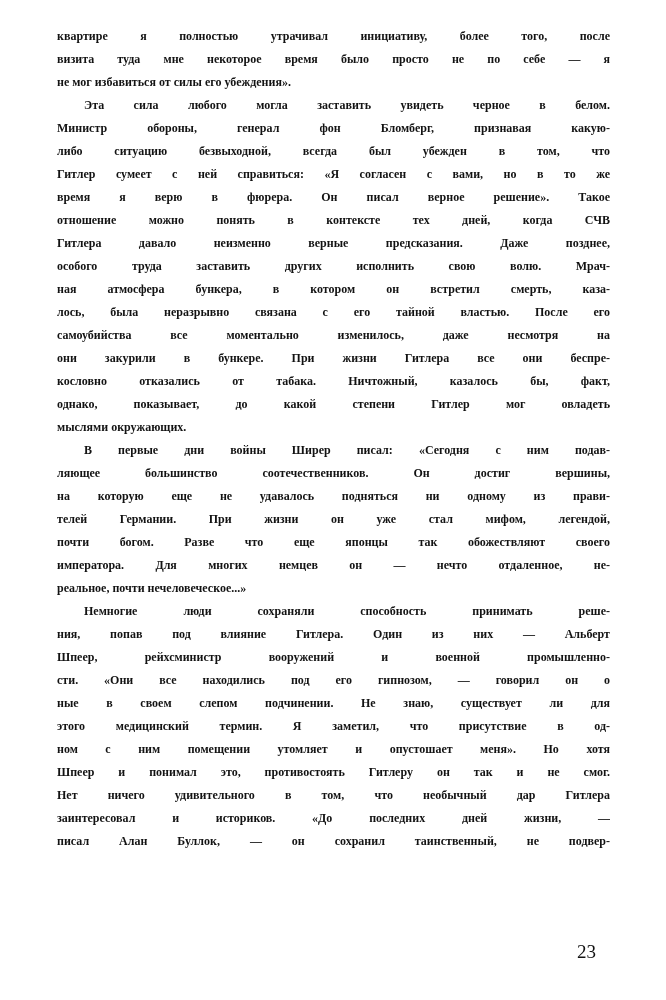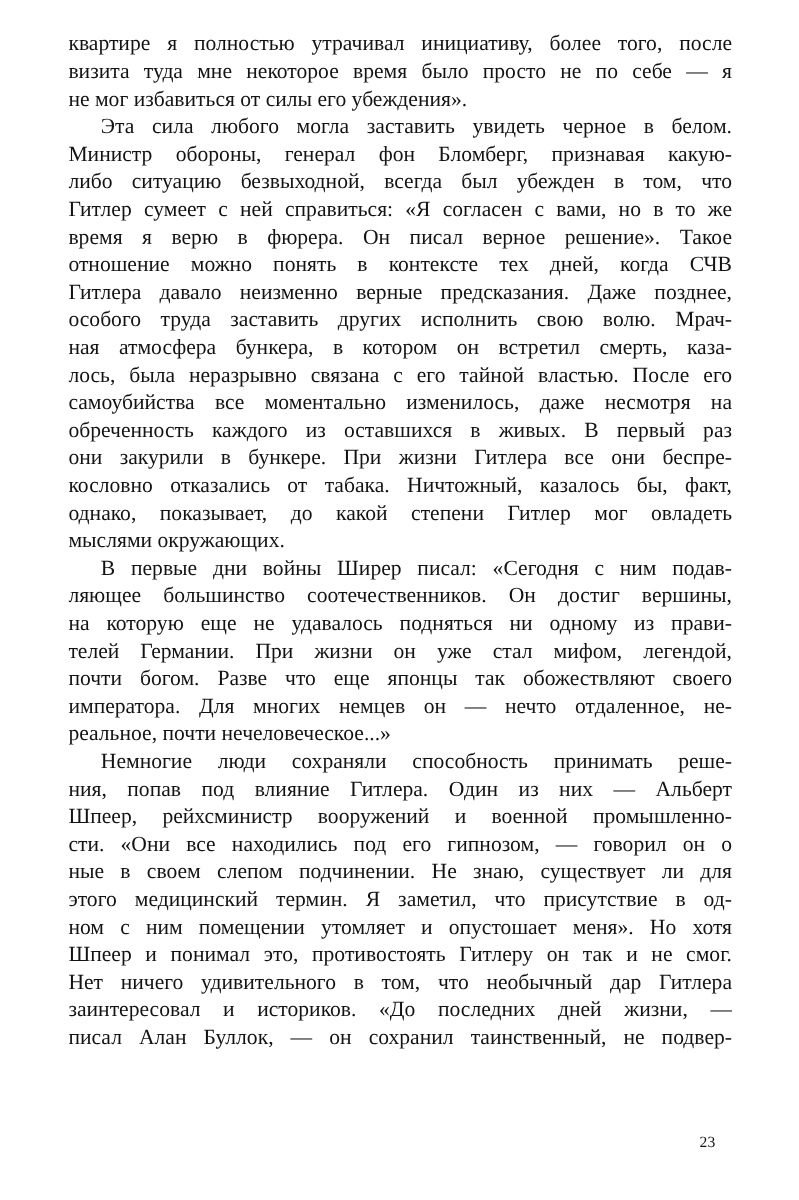--- a/index.html
+++ b/index.html
@@ -14,23 +14,23 @@
       background: #ffffff;
       overflow: hidden;
       font-family: "Liberation Serif", "DejaVu Serif", serif;
       color: #131313;
     }
     .text-block {
       position: absolute;
       left: 57px;
       top: 25px;
       width: 553px;
-      font-size: 18px;
+      font-size: 12px;
       line-height: 23px;
-      font-weight: 400;
+      font-weight: 700;
     }
     .para {
       margin: 0;
       padding: 0;
     }
     .line {
       height: 23px;
       overflow: hidden;
       text-align: justify;
       text-align-last: justify;
@@ -44,21 +44,21 @@
       text-indent: 27px;
     }
     .page-number {
       position: absolute;
       left: 57px;
       top: 940px;
       width: 553px;
       box-sizing: border-box;
       padding-right: 14px;
       text-align: right;
-      font-size: 13px;
+      font-size: 19px;
       line-height: 23px;
       color: #131313;
     }
   </style>
 </head>
 <body>
 
 <div class="page">
   <div class="text-block">
       <div class="para">
@@ -71,21 +71,20 @@
         <div class="line">Министр обороны, генерал фон Бломберг, признавая какую-</div>
         <div class="line">либо ситуацию безвыходной, всегда был убежден в том, что</div>
         <div class="line">Гитлер сумеет с ней справиться: «Я согласен с вами, но в то же</div>
         <div class="line">время я верю в фюрера. Он писал верное решение». Такое</div>
         <div class="line">отношение можно понять в контексте тех дней, когда СЧВ</div>
         <div class="line">Гитлера давало неизменно верные предсказания. Даже позднее,</div>
         <div class="line">особого труда заставить других исполнить свою волю. Мрач-</div>
         <div class="line">ная атмосфера бункера, в котором он встретил смерть, каза-</div>
         <div class="line">лось, была неразрывно связана с его тайной властью. После его</div>
         <div class="line">самоубийства все моментально изменилось, даже несмотря на</div>
-        <div class="line">обреченность каждого из оставшихся в живых. В первый раз</div>
         <div class="line">они закурили в бункере. При жизни Гитлера все они беспре-</div>
         <div class="line">кословно отказались от табака. Ничтожный, казалось бы, факт,</div>
         <div class="line">однако, показывает, до какой степени Гитлер мог овладеть</div>
         <div class="line no-justify">мыслями окружающих.</div>
       </div>
       <div class="para">
         <div class="line indent">В первые дни войны Ширер писал: «Сегодня с ним подав-</div>
         <div class="line">ляющее большинство соотечественников. Он достиг вершины,</div>
         <div class="line">на которую еще не удавалось подняться ни одному из прави-</div>
         <div class="line">телей Германии. При жизни он уже стал мифом, легендой,</div>

